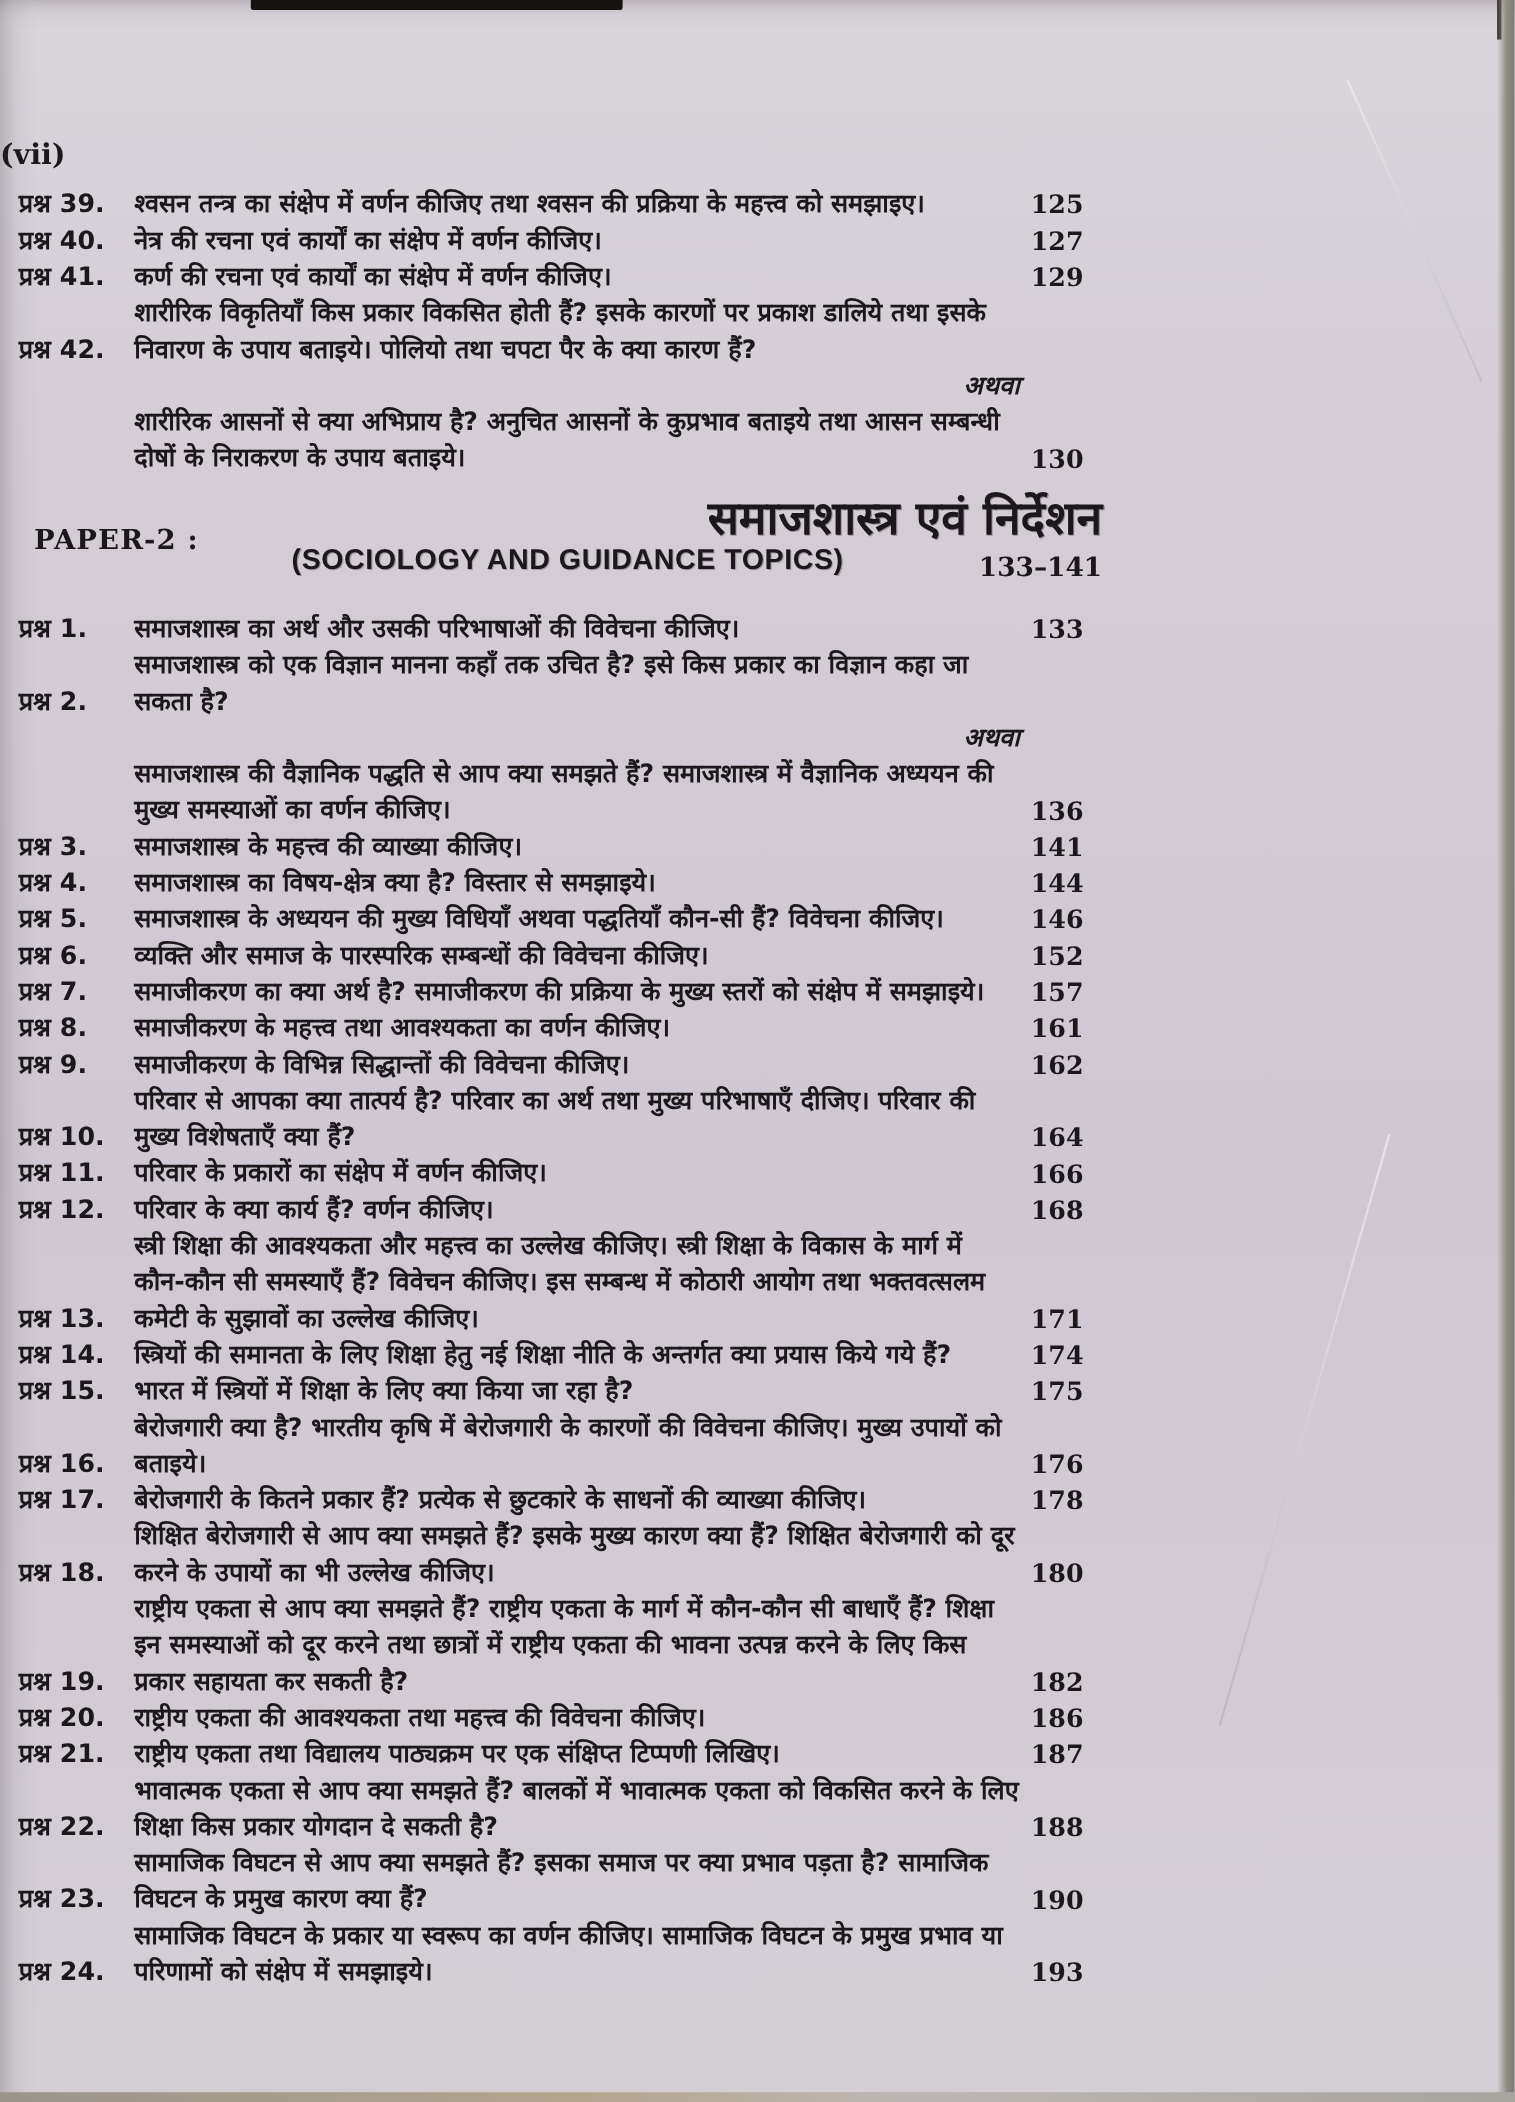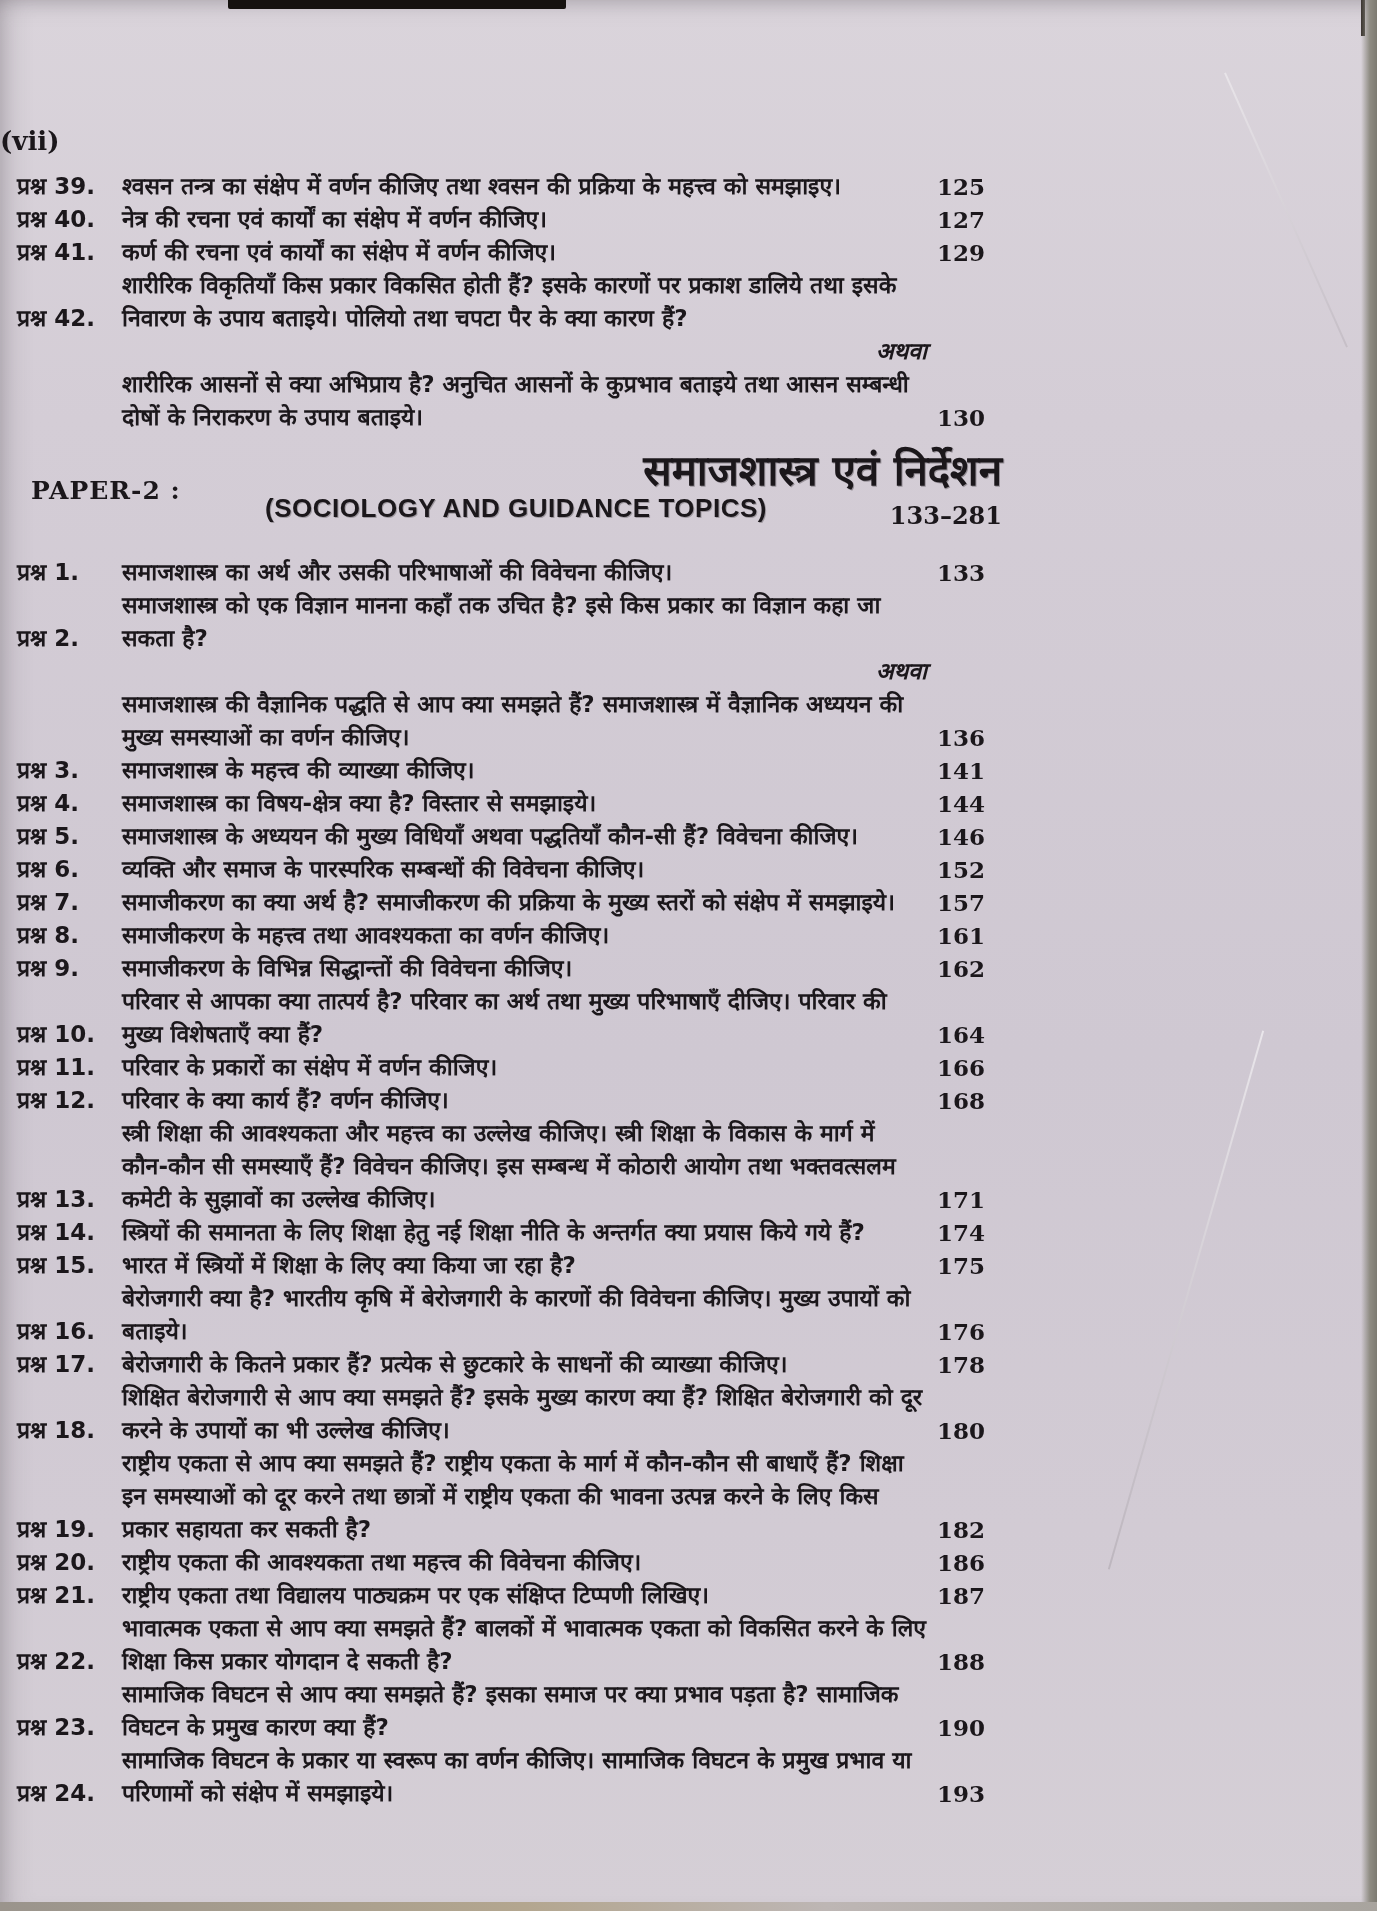--- a/index.html
+++ b/index.html
@@ -119,21 +119,21 @@
         <span class="p alt-p">130</span>
       </div>
     </div>
   </div>
 </div>
 
   <div class="paper2">
     <div class="paper-label">PAPER-2 :</div>
     <div class="paper-title">समाजशास्त्र एवं निर्देशन</div>
     <div class="paper-sub">(SOCIOLOGY AND GUIDANCE TOPICS)</div>
-    <div class="paper-range">133–281</div>
+    <div class="paper-range">133–141</div>
   </div>
 
   <div class="toc" id="sec2">
   <div class="entry">
     <div class="line main">
       <span class="q">प्रश्न 1.</span>
       <span class="t">समाजशास्त्र का अर्थ और उसकी परिभाषाओं की विवेचना कीजिए।</span>
       <span class="p main-p">133</span>
     </div>
 

